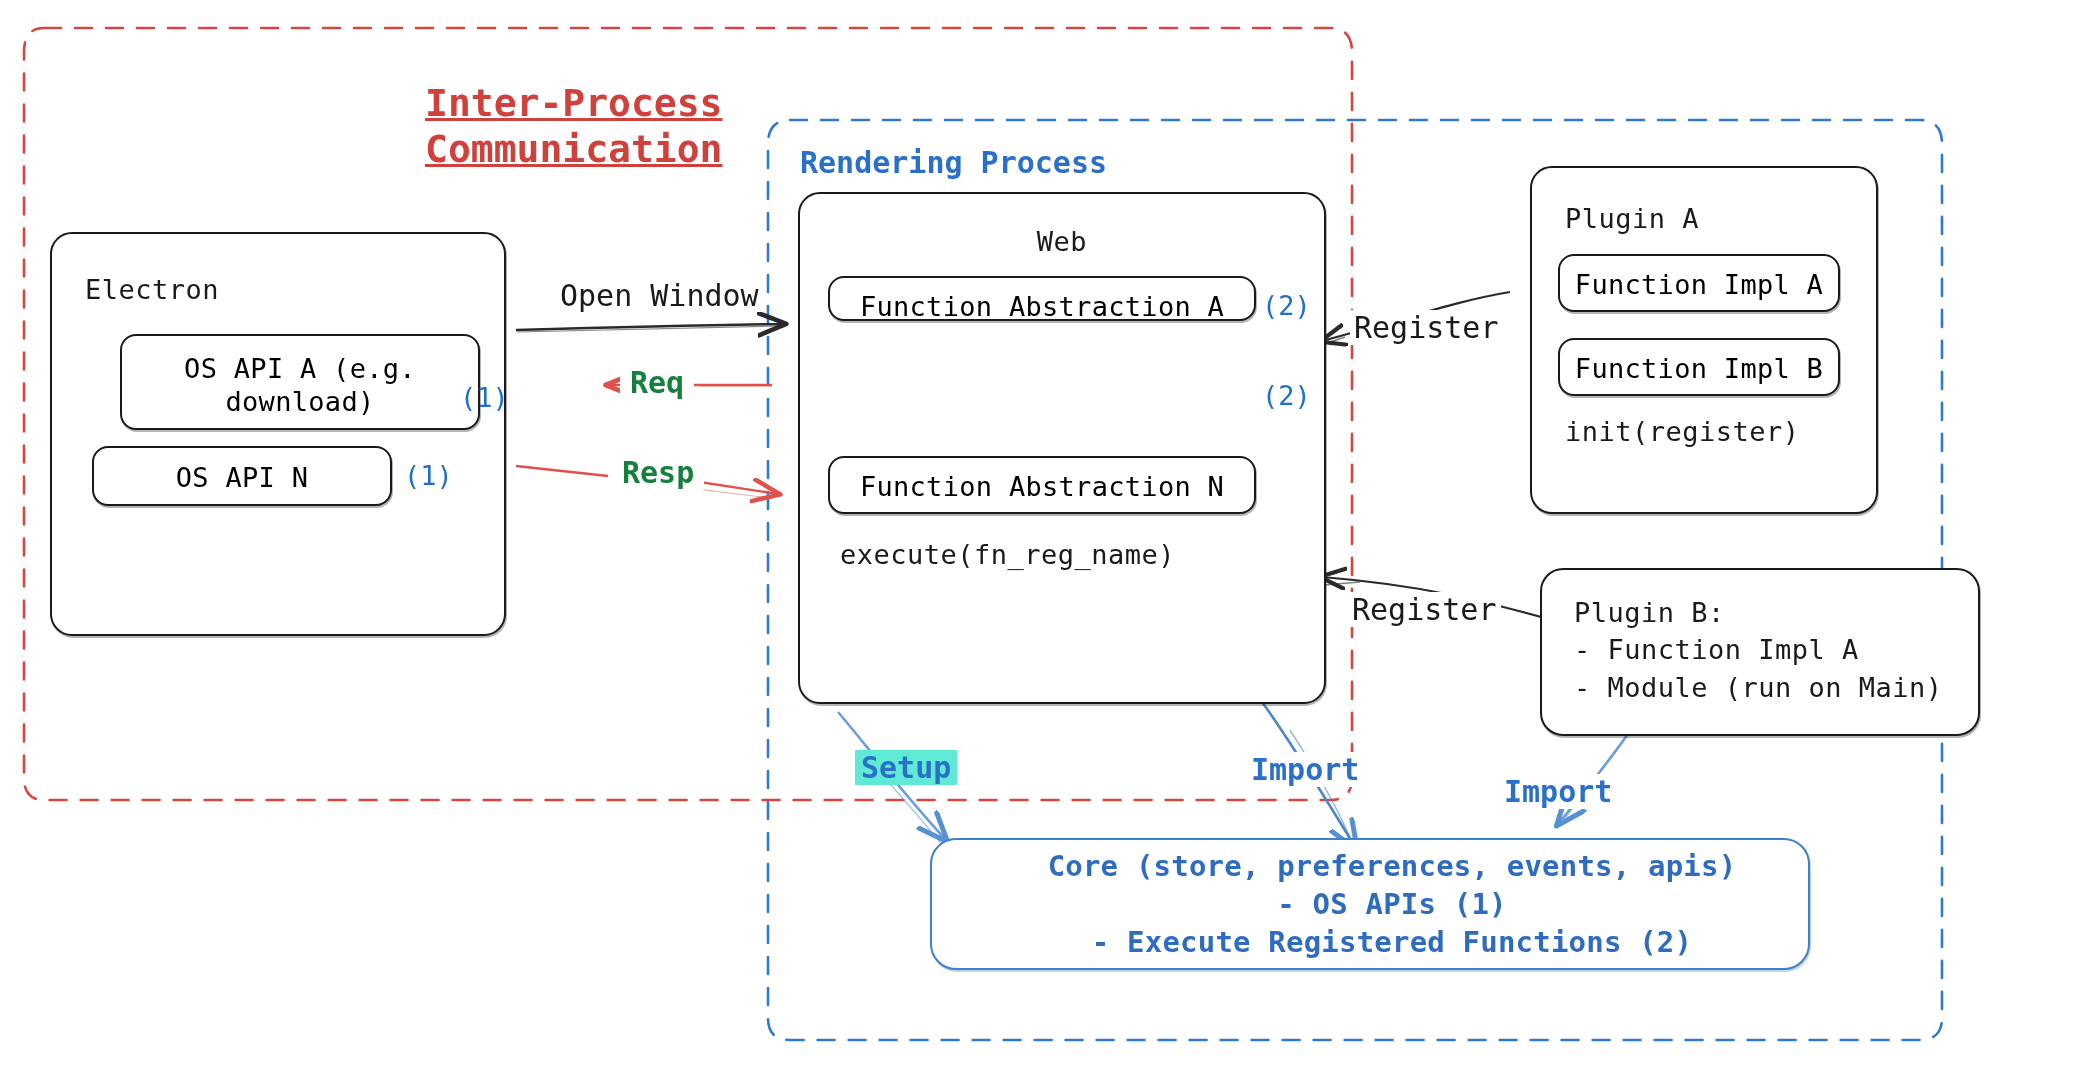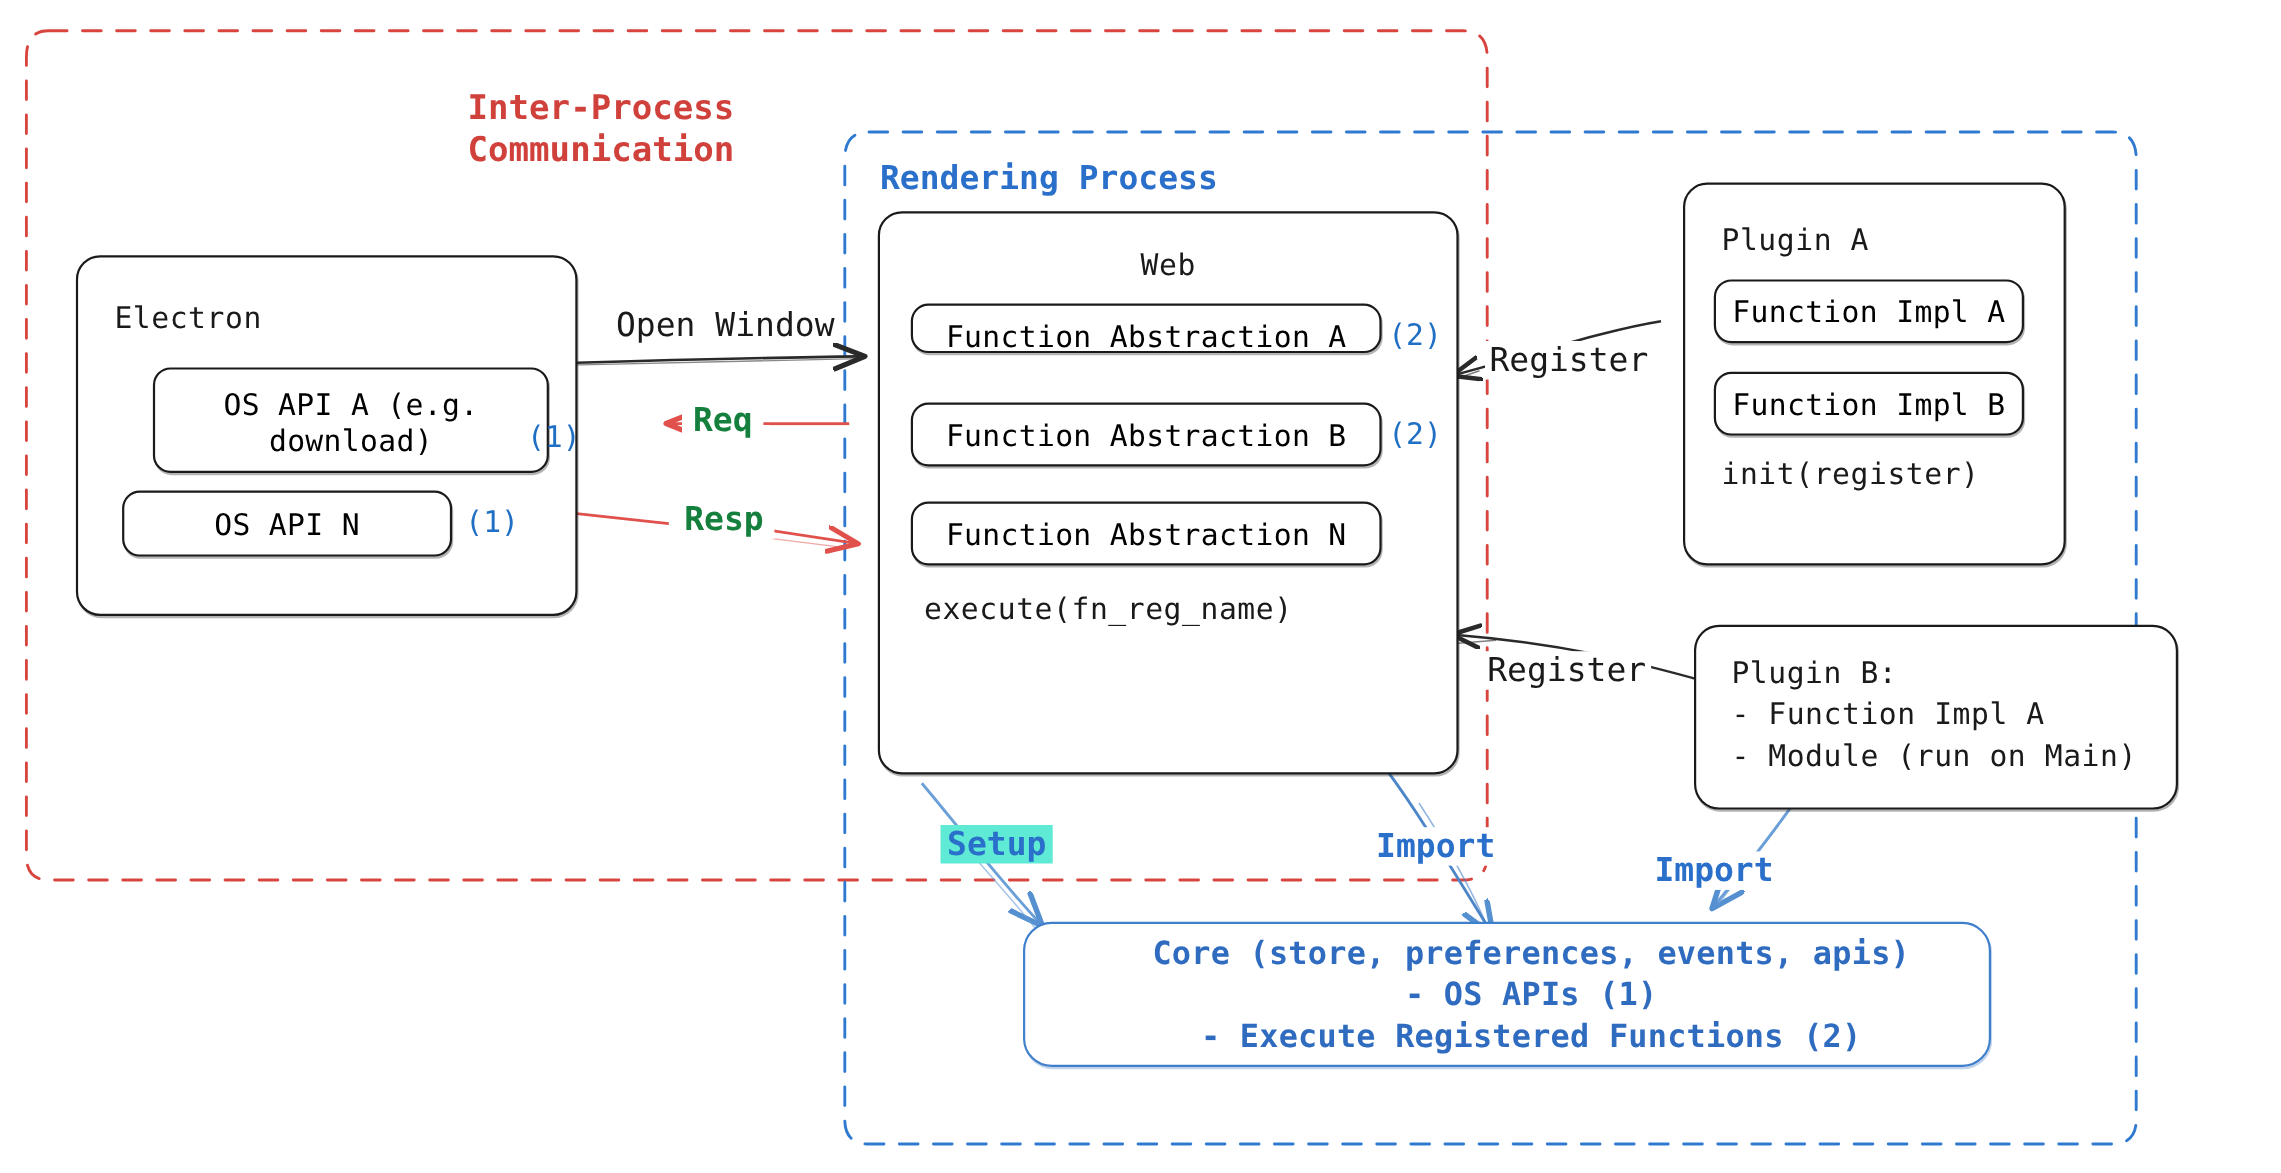--- a/index.html
+++ b/index.html
@@ -23,21 +23,21 @@
   .boxtext{font-size:27px;letter-spacing:.3px;text-align:center;width:100%;}
   .boxtext.two{line-height:1.22;}
   .left{text-align:left;}
 
   .tag-blue{color:#1f6fc4;font-size:27px;}
   .red-label{color:#15803d;font-weight:bold;}
   .blue-label{color:#2a6fc9;font-weight:bold;}
   .blk-label{color:#1a1a1a;}
 
   .container-label{position:absolute;white-space:pre;line-height:1.22;}
-  .ipc-label{color:#d1413c;font-size:31px;font-weight:bold;}
+  .ipc-label{color:#d1413c;font-size:38px;font-weight:bold;text-decoration:underline;}
   .rp-label{color:#2a6fc9;font-size:30px;font-weight:bold;}
 
   .arrow-label{position:absolute;white-space:pre;font-size:30px;}
 
   .core{
     position:absolute;box-sizing:border-box;background:#fff;
     border:2.4px solid #3f7fcb;border-radius:26px;
     box-shadow:1px 2px 0 rgba(120,160,210,.45);
     display:flex;align-items:center;justify-content:center;
   }
@@ -112,21 +112,21 @@
       <path d="M1628,734 C1608,762 1586,790 1558,824" fill="none" stroke="#6a9fd8" stroke-width="2.6" marker-end="url(#ah-blue)"></path>
       <path d="M1622,742 C1604,768 1584,794 1562,822" fill="none" stroke="#6a9fd8" stroke-width="1.4" opacity=".6"></path>
     </g>
   </svg>
 
   <div class="container-label ipc-label" style="left:425px;top:80px;">Inter-Process
 Communication</div>
 
   <div class="container-label rp-label" style="left:800px;top:145px;">Rendering Process</div>
 
-  <div class="node rbox" style="left:69px;top:232px;width:456px;height:328px;">
+  <div class="node rbox" style="left:50px;top:232px;width:456px;height:404px;">
     <div class="lbl title" style="left:33px;top:40px;">Electron</div>
 
     <div class="node rbox inner" style="left:40px;top:100px;width:360px;height:96px;margin-left:28px;">
       <div class="boxtext two" style="position:absolute;left:0;top:17px;">OS API A (e.g.
 download)</div>
     </div>
     <div class="lbl tag-blue" style="left:408px;top:148px;">(1)</div>
 
     <div class="node rbox inner" style="left:40px;top:212px;width:300px;height:60px;">
       <div class="boxtext" style="position:absolute;left:0;top:14px;">OS API N</div>
@@ -135,23 +135,20 @@
   </div>
 
   <div class="node rbox" style="left:798px;top:192px;width:528px;height:512px;">
     <div class="lbl title" style="left:0;top:32px;width:100%;text-align:center;">Web</div>
 
     <div class="node rbox inner" style="left:28px;top:82px;width:428px;height:45px;">
       <div class="boxtext" style="position:absolute;left:0;top:13px;">Function Abstraction A</div>
     </div>
     <div class="lbl tag-blue" style="left:462px;top:96px;">(2)</div>
 
-    <div class="node rbox inner" style="left:28px;top:172px;width:428px;height:58px;">
-      <div class="boxtext" style="position:absolute;left:0;top:13px;">Function Abstraction B</div>
-    </div>
     <div class="lbl tag-blue" style="left:462px;top:186px;">(2)</div>
 
     <div class="node rbox inner" style="left:28px;top:262px;width:428px;height:58px;">
       <div class="boxtext" style="position:absolute;left:0;top:13px;">Function Abstraction N</div>
     </div>
 
     <div class="lbl title" style="left:40px;top:345px;">execute(fn_reg_name)</div>
   </div>
 
   <div class="node rbox" style="left:1530px;top:166px;width:348px;height:348px;padding-left:40px;">

